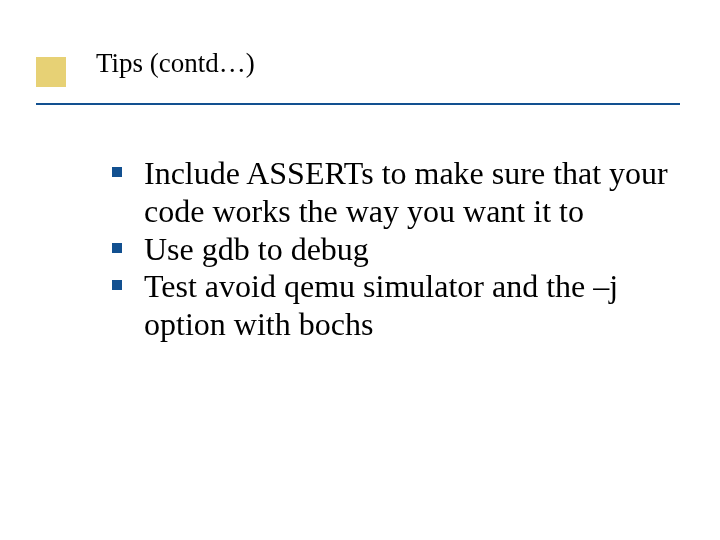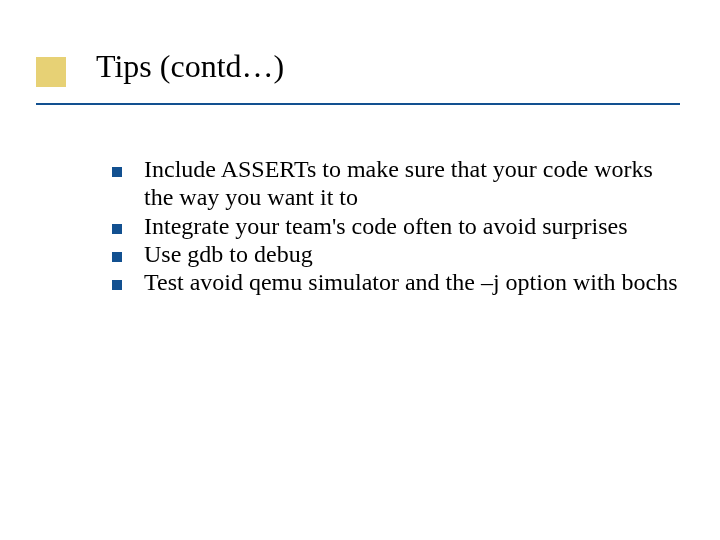--- a/index.html
+++ b/index.html
@@ -30,21 +30,21 @@
     left: 0;
     top: 2px;
     width: 30px;
     height: 30px;
     background: #e7d175; 
   }
   .title-text {
     position: absolute;
     left: 60px;
     top: -7px;
-    font-size: 32px;
+    font-size: 27px;
     font-weight: 400;
     white-space: nowrap;
   }
   .title-rule {
     position: absolute;
     left: 0;
     right: 0;
     top: 48px;
     height: 2px;
     background: #125090;
@@ -56,21 +56,21 @@
     right: 40px;
   }
   ul.bullets {
     list-style: none;
     margin: 0;
     padding: 0;
   }
   ul.bullets > li {
     position: relative;
     padding-left: 36px;
-    font-size: 24px;
+    font-size: 32px;
     line-height: 1.18;
     margin: 0;
   }
   ul.bullets > li::before {
     content: "";
     position: absolute;
     left: 4px;
     top: 12px;
     width: 10px;
     height: 10px;
@@ -83,18 +83,17 @@
 <div class="slide">
   <div class="title-wrap">
     <div class="title-accent"></div>
     <div class="title-text">Tips (contd…)</div>
     <div class="title-rule"></div>
   </div>
 
   <div class="body">
     <ul class="bullets">
       <li><span>Include ASSERTs to make sure that your code works the way you want it to</span></li>
-      <li><span>Integrate your team's code often to avoid surprises</span></li>
       <li><span>Use gdb to debug</span></li>
       <li><span>Test avoid qemu simulator and the –j option with bochs</span></li>
     </ul>
   </div>
 </div>
 
 </body></html>

